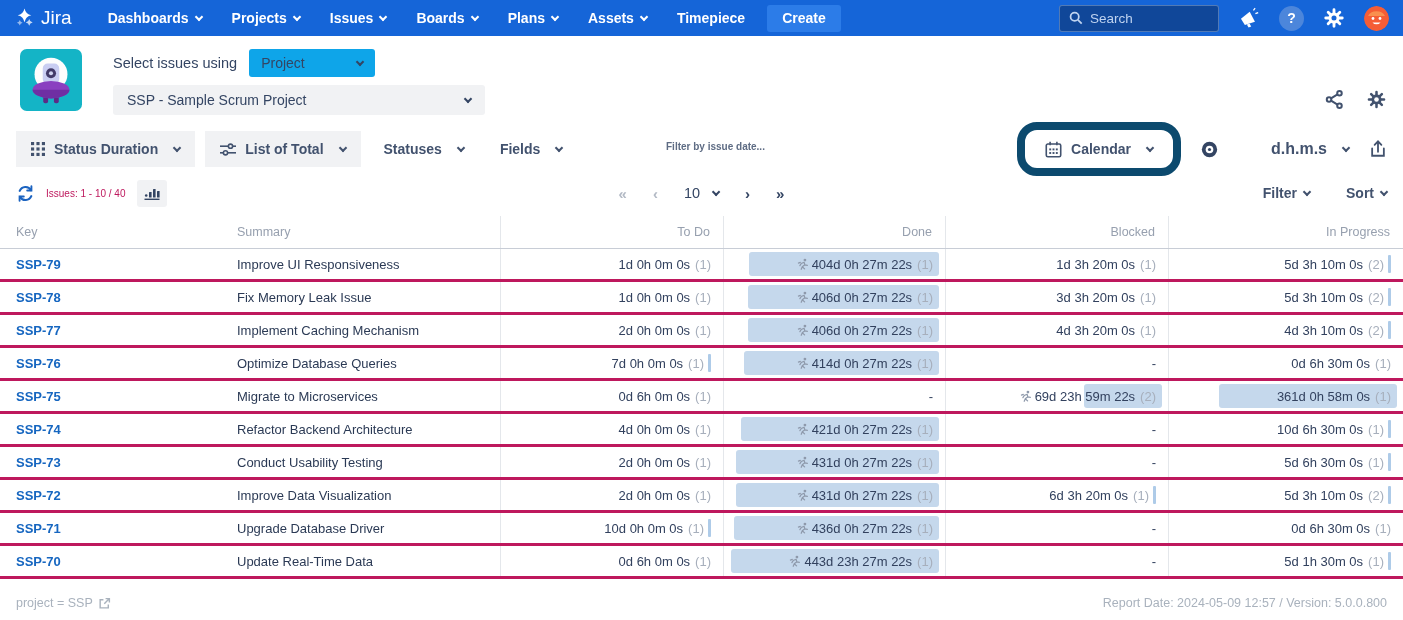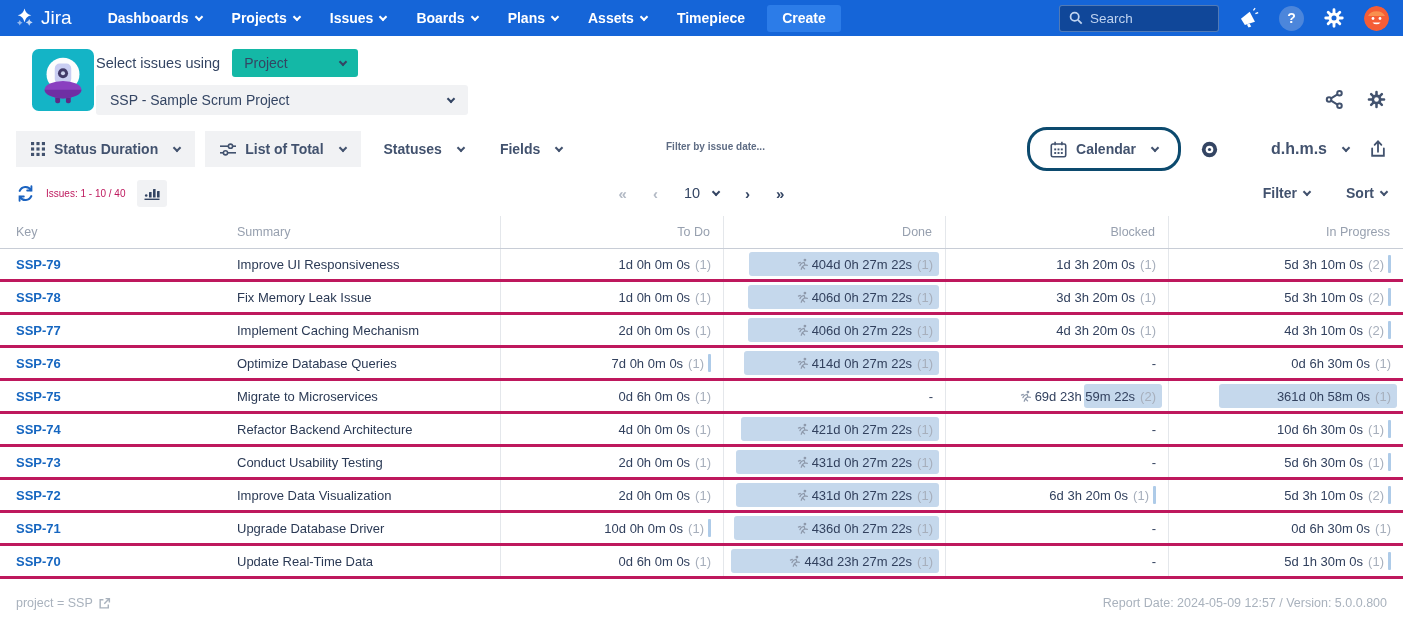--- a/index.html
+++ b/index.html
@@ -16,37 +16,37 @@
   .create-btn { margin-left:22px; background:#2C7CE8; color:#fff; border:none; border-radius:3px; height:27px; padding:0 15px; font-size:14px; font-weight:600; font-family:inherit; cursor:pointer; }
   .nav-right { margin-left:auto; display:flex; align-items:center; gap:19px; }
   .search-box { display:flex; align-items:center; gap:7px; width:160px; height:27px; background:rgba(9,30,66,0.42); border:1px solid rgba(255,255,255,0.28); border-radius:3px; padding:0 9px; }
   .search-box input { background:transparent; border:none; outline:none; color:#5eead4; font-size:13.5px; width:110px; font-family:inherit; }
   .search-box input::placeholder { color:#BFD3F0; }
   .nav-icon { display:flex; align-items:center; justify-content:center; cursor:pointer; }
   .help-circle { width:25px; height:25px; border-radius:50%; background:#4C86DB; color:#fff; font-size:14px; font-weight:700; display:flex; align-items:center; justify-content:center; }
   .avatar { width:25px; height:25px; border-radius:50%; overflow:hidden; }
 
   
-  .app-header { display:flex; padding:13px 16px 0 32px; gap:2px; height:86px; flex:0 0 auto; }
+  .app-header { display:flex; padding:13px 16px 0 20px; gap:31px; height:86px; flex:0 0 auto; }
   .app-icon { width:62px; height:62px; flex:0 0 auto; }
   .sel-row { display:flex; align-items:center; gap:12px; }
   .sel-label { font-size:14.5px; color:#344563; }
-  .select-sm { display:flex; align-items:center; justify-content:space-between; width:126px; height:28px; background:#14b8a6; border:none; border-radius:3px; padding:0 12px; font-size:14px; color:#344563; font-family:inherit; cursor:pointer; }
+  .select-sm { display:flex; align-items:center; justify-content:space-between; width:126px; height:28px; background:#0ea5e9; border:none; border-radius:3px; padding:0 12px; font-size:14px; color:#344563; font-family:inherit; cursor:pointer; }
   .select-lg { display:flex; align-items:center; justify-content:space-between; width:372px; height:30px; background:#F1F2F4; border:none; border-radius:3px; padding:0 14px; font-size:14px; color:#344563; font-family:inherit; cursor:pointer; margin-top:8px; }
   .header-actions { margin-left:auto; display:flex; gap:22px; align-items:center; margin-top:28px; color:#42526E; }
   .header-actions .nav-icon { color:#42526E; }
 
   
   .toolbar { display:flex; align-items:center; padding:6px 16px 0 16px; height:48px; position:relative; flex:0 0 auto; }
   .tb-left { display:flex; align-items:center; gap:10px; }
   .tb-btn { display:flex; align-items:center; gap:9px; height:36px; border:none; border-radius:0; background:#F1F2F4; padding:0 15px; font-size:14px; font-weight:600; color:#42526E; font-family:inherit; cursor:pointer; white-space:nowrap; }
   .tb-btn.plain { background:transparent; padding:0 13px; }
   .date-filter { position:absolute; left:666px; top:0; height:48px; display:flex; align-items:center; font-size:10px; font-weight:600; color:#5E6C84; cursor:text; }
   .tb-right { margin-left:auto; display:flex; align-items:center; gap:16px; }
-  .red-oval { border:3px solid #0c4a6e; border-radius:20px; padding:1px 7px; display:flex; align-items:center; }
+  .red-oval { border:8px solid #0c4a6e; border-radius:20px; padding:1px 7px; display:flex; align-items:center; }
   .icon-btn { background:transparent; border:none; cursor:pointer; display:flex; align-items:center; color:#42526E; }
 
   
   .pag-row { display:flex; align-items:center; padding:0 16px; height:46px; position:relative; flex:0 0 auto; }
   .pag-left { display:flex; align-items:center; gap:11px; }
   .issues-label { font-size:10px; color:#be185d; }
   .chart-btn { width:30px; height:27px; background:#F1F2F4; border:none; border-radius:3px; display:flex; align-items:center; justify-content:center; cursor:pointer; color:#344563; }
   .pag-center { position:absolute; left:50%; transform:translateX(-50%); display:flex; align-items:center; gap:26px; font-size:15px; color:#344563; }
   .pag-arrow { cursor:pointer; font-weight:700; font-size:15px; }
   .pag-arrow.disabled { color:#B3BAC5; cursor:default; }

